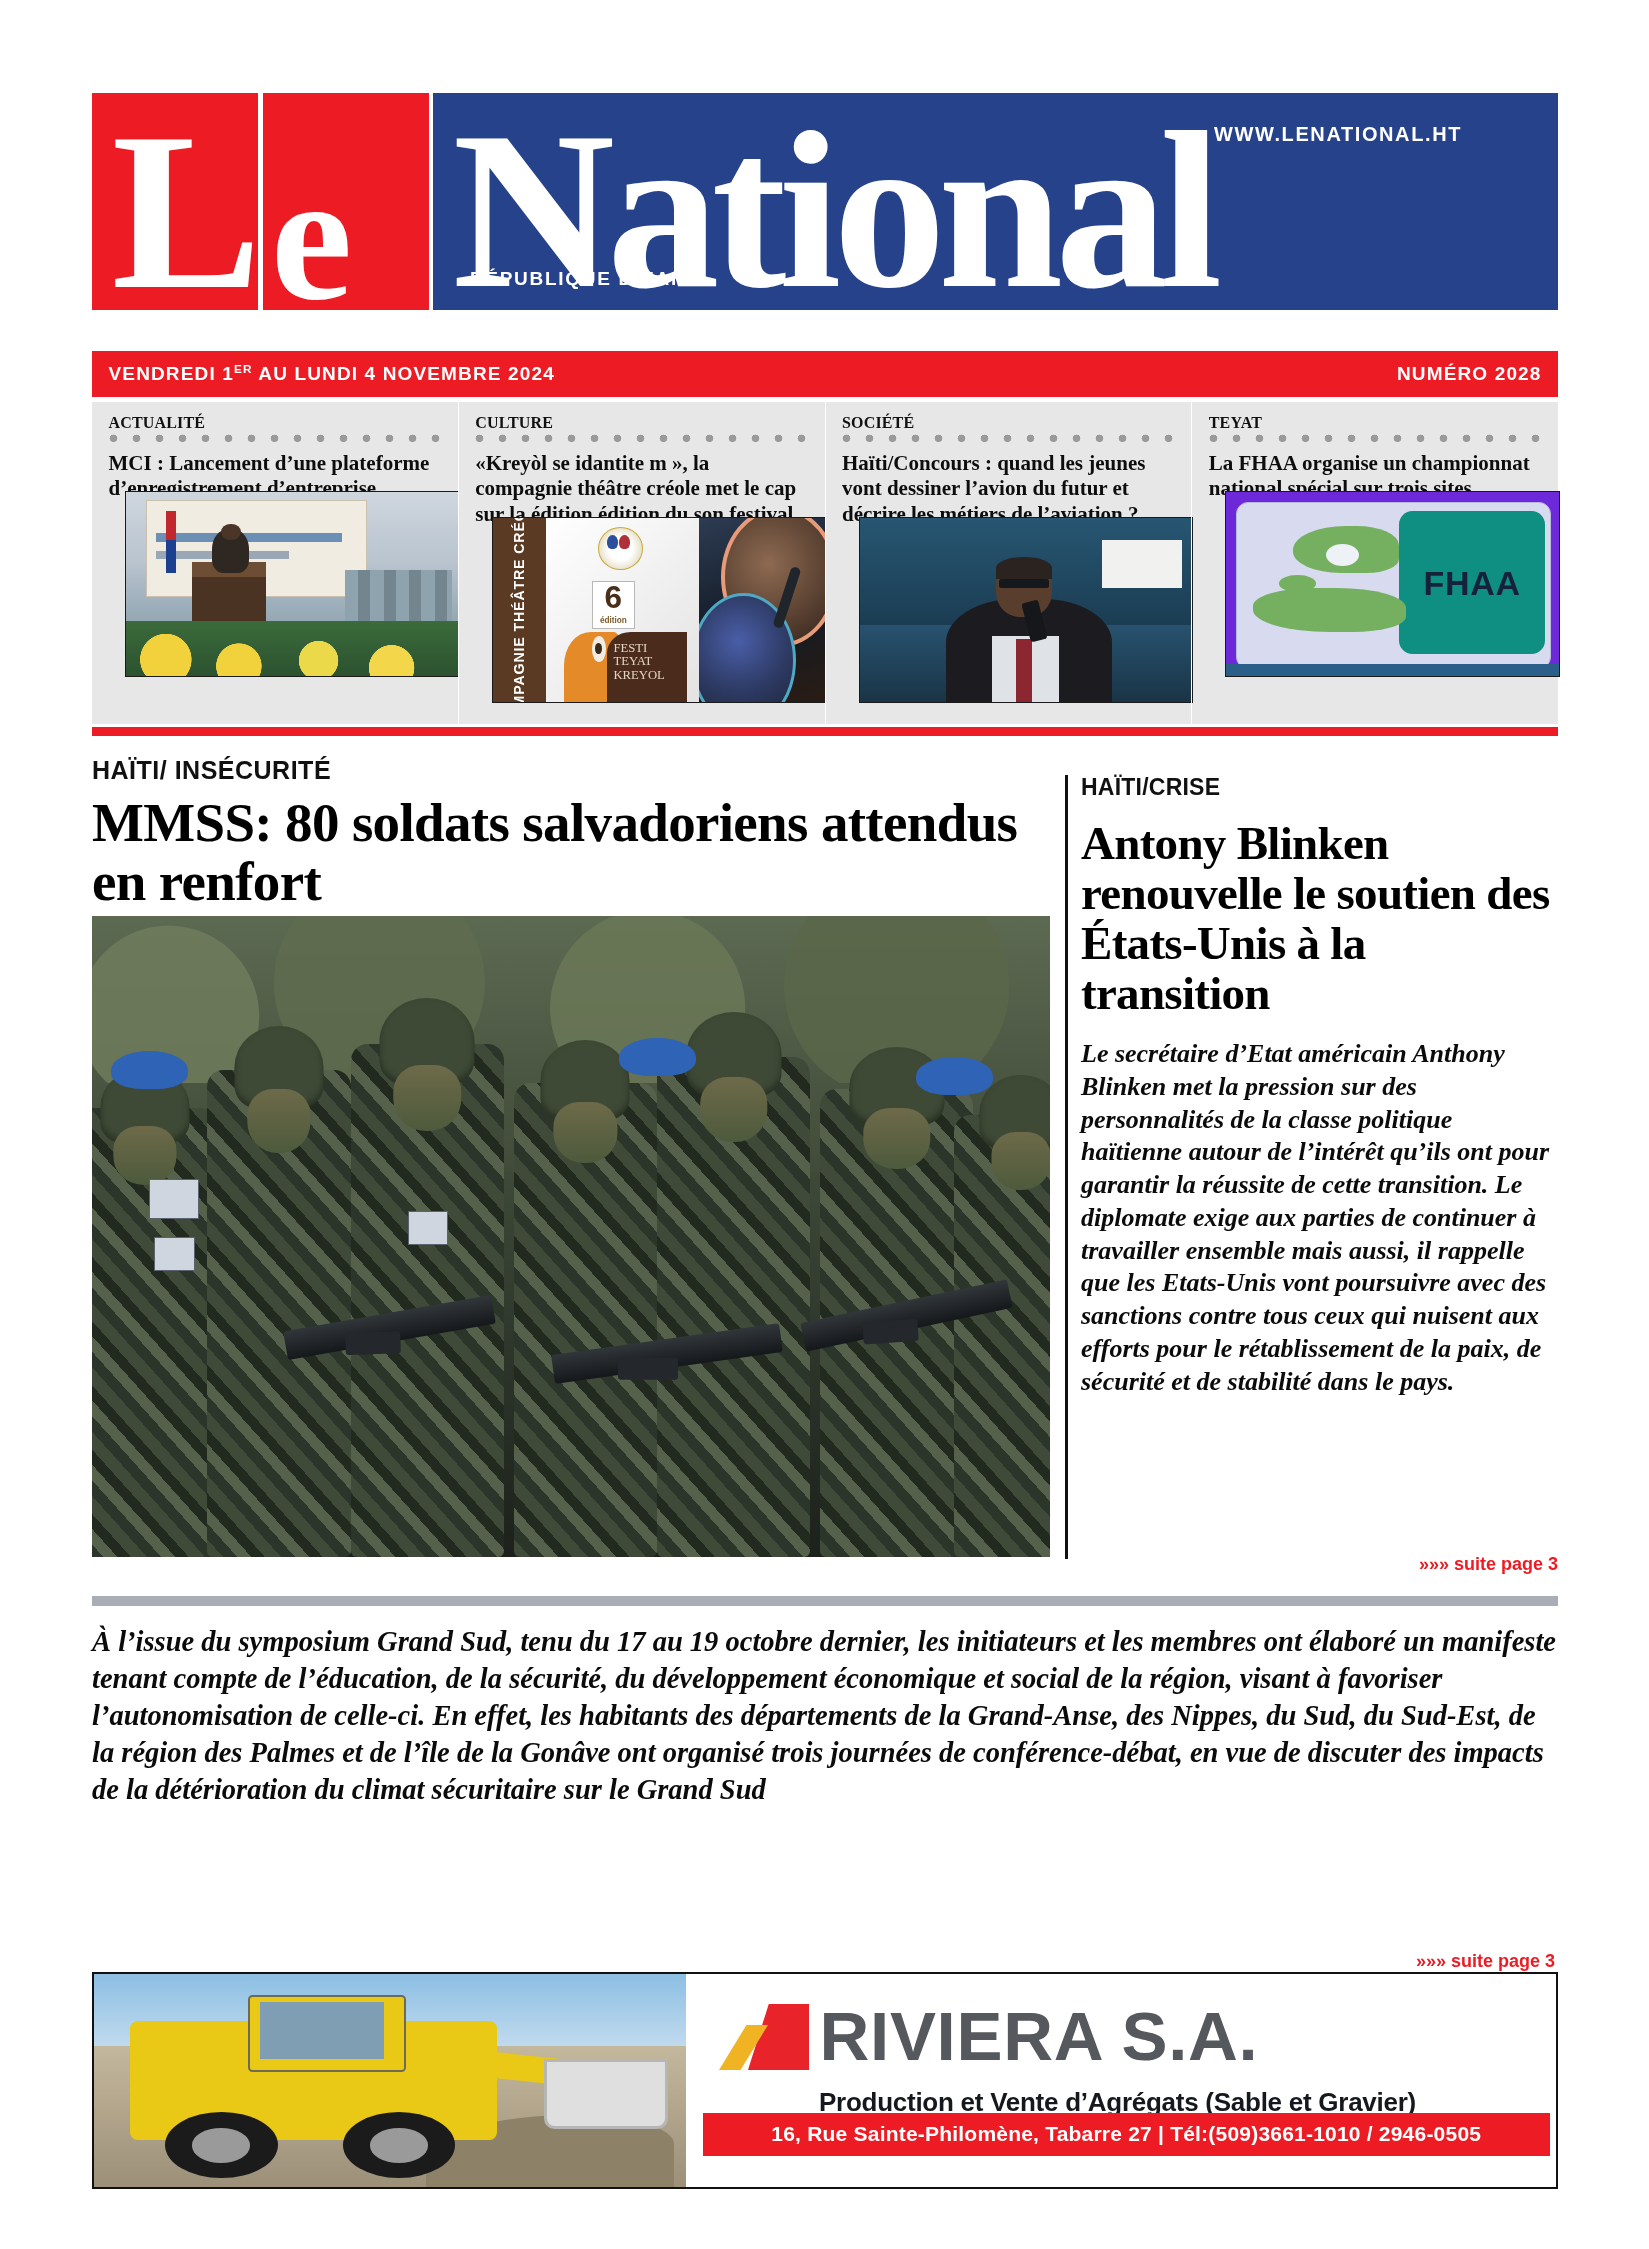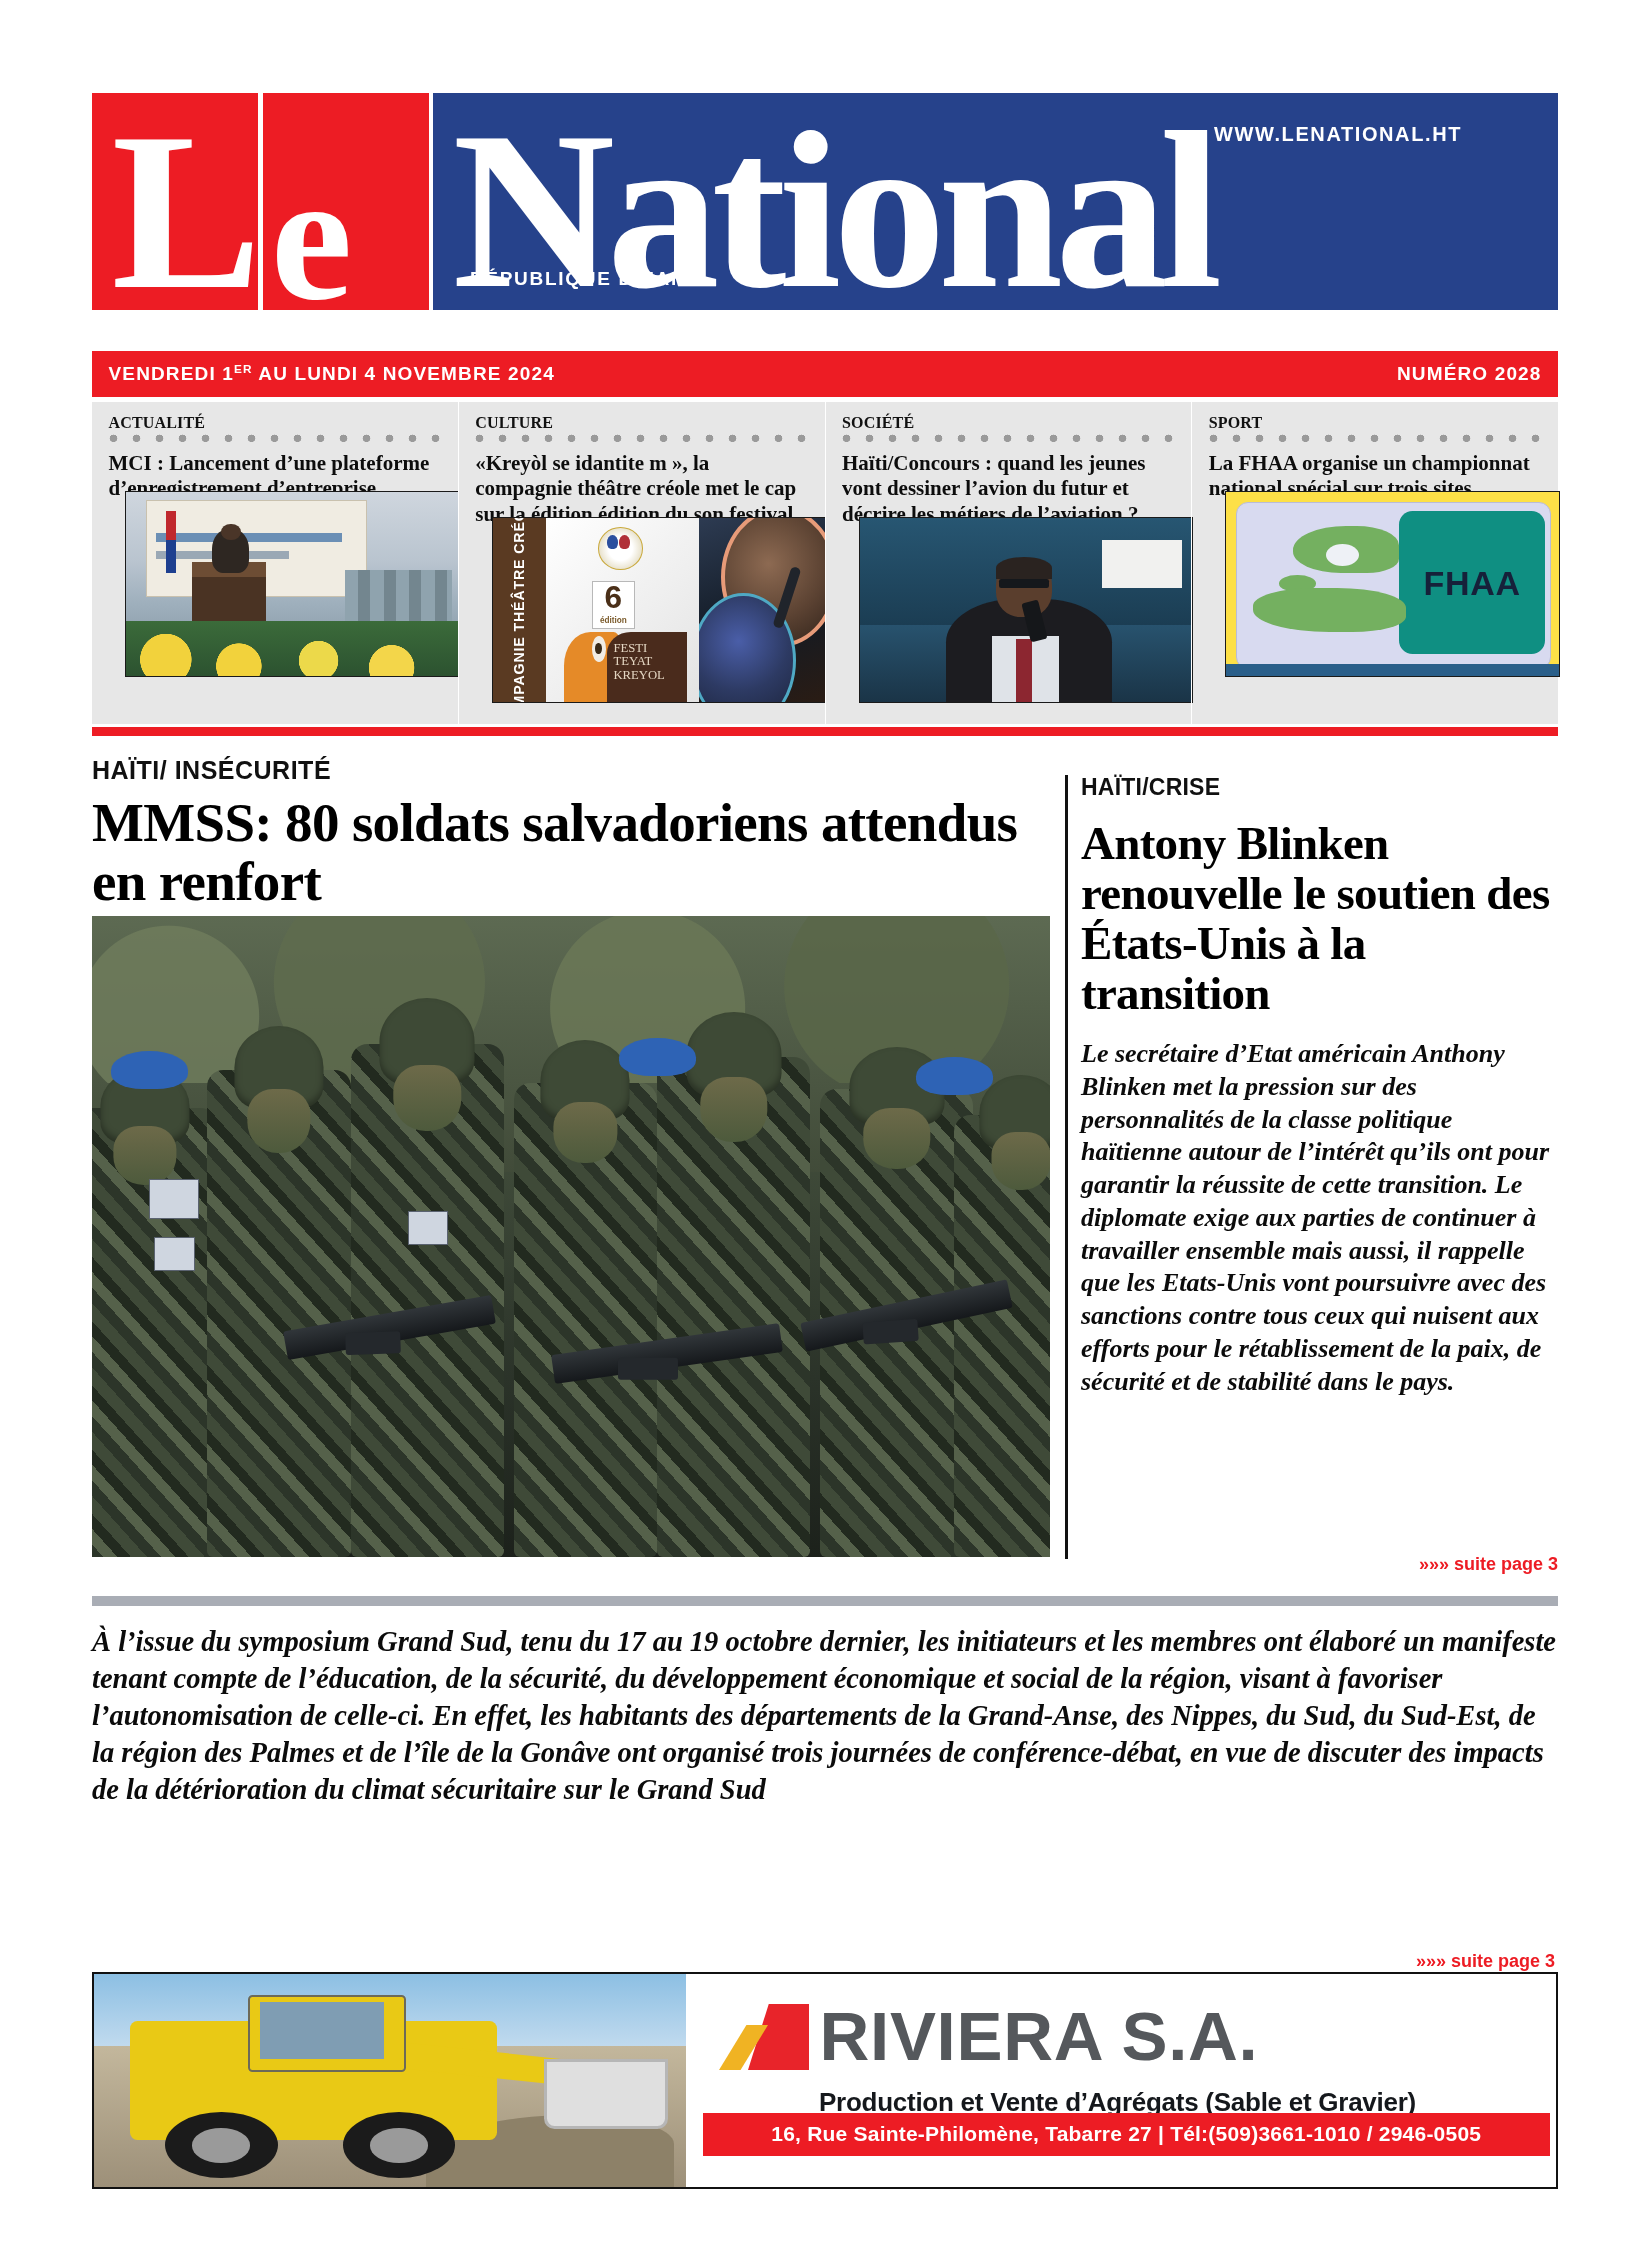--- a/index.html
+++ b/index.html
@@ -210,21 +210,21 @@
   .ph-soc .body { position:absolute; left:26%; bottom:0; width:50%; height:56%; background:#1c1c20; border-radius:42% 42% 0 0;}
   .ph-soc .shirt { position:absolute; left:40%; bottom:0; width:20%; height:36%; background:#dfe3e8; }
   .ph-soc .tie { position:absolute; left:47%; bottom:0; width:5%; height:34%; background:#8c2630; }
   .ph-soc .head { position:absolute; left:41%; top:22%; width:17%; height:32%; background:#5a3e2d; border-radius:46% 46% 42% 42%; }
   .ph-soc .hair { position:absolute; left:41%; top:21%; width:17%; height:12%; background:#2a2320; border-radius:50% 50% 0 0; }
   .ph-soc .glasses { position:absolute; left:42%; top:33%; width:15%; height:5%; background:#15181c; border-radius:2.2px;}
   .ph-soc .mic { position:absolute; left:50%; top:45%; width:5%; height:22%; background:#15171a; border-radius:3px; transform:rotate(-14deg);}
   .ph-soc .banner { position:absolute; right:3%; top:12%; width:24%; height:26%; background:#f1f1ef; }
 
   
-  .ph-fhaa { background:#fde047; position:relative; }
+  .ph-fhaa { background:#6d28d9; position:relative; }
   .ph-fhaa .plate { position:absolute; left:3%; top:5%; width:94%; height:90%; background:#d8daf0; border-radius:12px; border:1.5px solid #b9bcd8;}
   .ph-fhaa .teal { position:absolute; left:52%; top:10%; width:44%; height:78%; background:#0f8f82; border-radius:13.5px; }
   .ph-fhaa .teal span { position:absolute; left:50%; top:50%; transform:translate(-50%,-50%);
       color:#16213a; font-family:"Liberation Sans",sans-serif; font-weight:bold; font-size:34px; letter-spacing:0.02em;}
   .ph-fhaa .isl1 { position:absolute; left:20%; top:18%; width:32%; height:26%; background:#74b060; border-radius:50% 40% 30% 45%; }
   .ph-fhaa .isl2 { position:absolute; left:8%; top:52%; width:46%; height:24%; background:#74b060; border-radius:40% 45% 35% 50%; }
   .ph-fhaa .isl3 { position:absolute; left:16%; top:45%; width:11%; height:9%; background:#74b060; border-radius:50%; }
   .ph-fhaa .lake { position:absolute; left:30%; top:28%; width:10%; height:12%; background:#eef1f6; border-radius:50%; }
   .ph-fhaa .strip { position:absolute; left:0; bottom:0; width:100%; height:7%; background:#2a5f8a; }
 
@@ -574,21 +574,21 @@
           <div class="shirt"></div>
           <div class="tie"></div>
         <div class="head"></div>
           <div class="hair"></div>
           <div class="glasses"></div>
           <div class="mic"></div>
       </div>
     </div>
 
     <div class="teaser">
-      <div class="teaser-kicker">SPORT</div>
+      <div class="teaser-kicker">TEYAT</div>
       <div class="dotrule"></div>
       <div class="teaser-title">La FHAA organise un championnat national spécial sur trois sites</div>
       <div class="teaser-photo ph-fhaa">
         <div class="plate"></div>
         <div class="teal">
             <span>FHAA</span>
           </div>
         <div class="isl1"></div>
           <div class="isl3"></div>
           <div class="isl2"></div>

